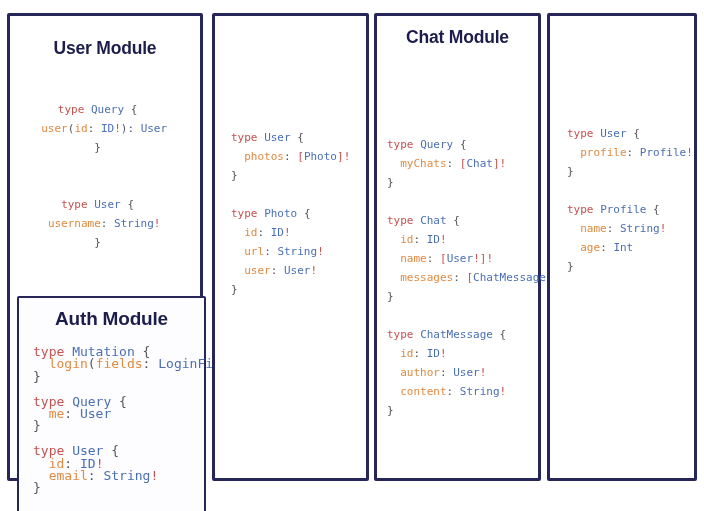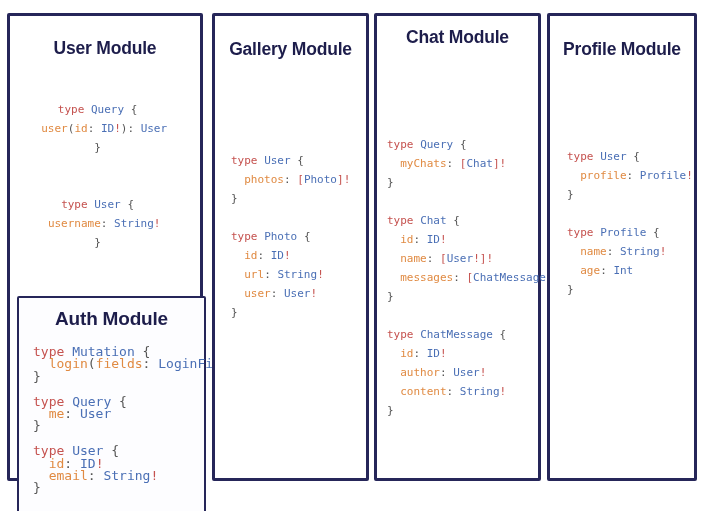--- a/index.html
+++ b/index.html
@@ -114,21 +114,20 @@
   <span class="fld">id</span><span class="pun">:</span> <span class="tn">ID</span><span class="bang">!</span>
   <span class="fld">email</span><span class="pun">:</span> <span class="tn">String</span><span class="bang">!</span>
 <span class="pun">}</span></div>
         </div>
       </div>
     </div>
   </div>
 
   <div class="panel" id="panel-gallery">
     <div class="panel-inner">
-      <div class="panel-title">Gallery Module</div>
       <div class="code" id="gallery-code"><span class="kw">type</span> <span class="tn">User</span> <span class="pun">{</span>
   <span class="fld">photos</span><span class="pun">:</span> <span class="bang">[</span><span class="tn">Photo</span><span class="bang">]</span><span class="bang">!</span>
 <span class="pun">}</span>
 
 <span class="kw">type</span> <span class="tn">Photo</span> <span class="pun">{</span>
   <span class="fld">id</span><span class="pun">:</span> <span class="tn">ID</span><span class="bang">!</span>
   <span class="fld">url</span><span class="pun">:</span> <span class="tn">String</span><span class="bang">!</span>
   <span class="fld">user</span><span class="pun">:</span> <span class="tn">User</span><span class="bang">!</span>
 <span class="pun">}</span></div>
     </div>
@@ -150,21 +149,20 @@
 <span class="kw">type</span> <span class="tn">ChatMessage</span> <span class="pun">{</span>
   <span class="fld">id</span><span class="pun">:</span> <span class="tn">ID</span><span class="bang">!</span>
   <span class="fld">author</span><span class="pun">:</span> <span class="tn">User</span><span class="bang">!</span>
   <span class="fld">content</span><span class="pun">:</span> <span class="tn">String</span><span class="bang">!</span>
 <span class="pun">}</span></div>
     </div>
   </div>
 
   <div class="panel" id="panel-profile">
     <div class="panel-inner">
-      <div class="panel-title">Profile Module</div>
       <div class="code" id="profile-code"><span class="kw">type</span> <span class="tn">User</span> <span class="pun">{</span>
   <span class="fld">profile</span><span class="pun">:</span> <span class="tn">Profile</span><span class="bang">!</span>
 <span class="pun">}</span>
 
 <span class="kw">type</span> <span class="tn">Profile</span> <span class="pun">{</span>
   <span class="fld">name</span><span class="pun">:</span> <span class="tn">String</span><span class="bang">!</span>
   <span class="fld">age</span><span class="pun">:</span> <span class="tn">Int</span>
 <span class="pun">}</span></div>
     </div>
   </div>

